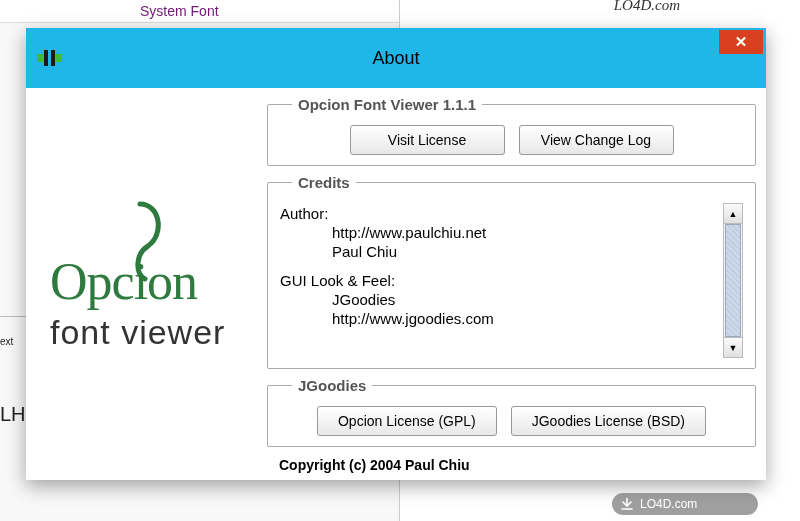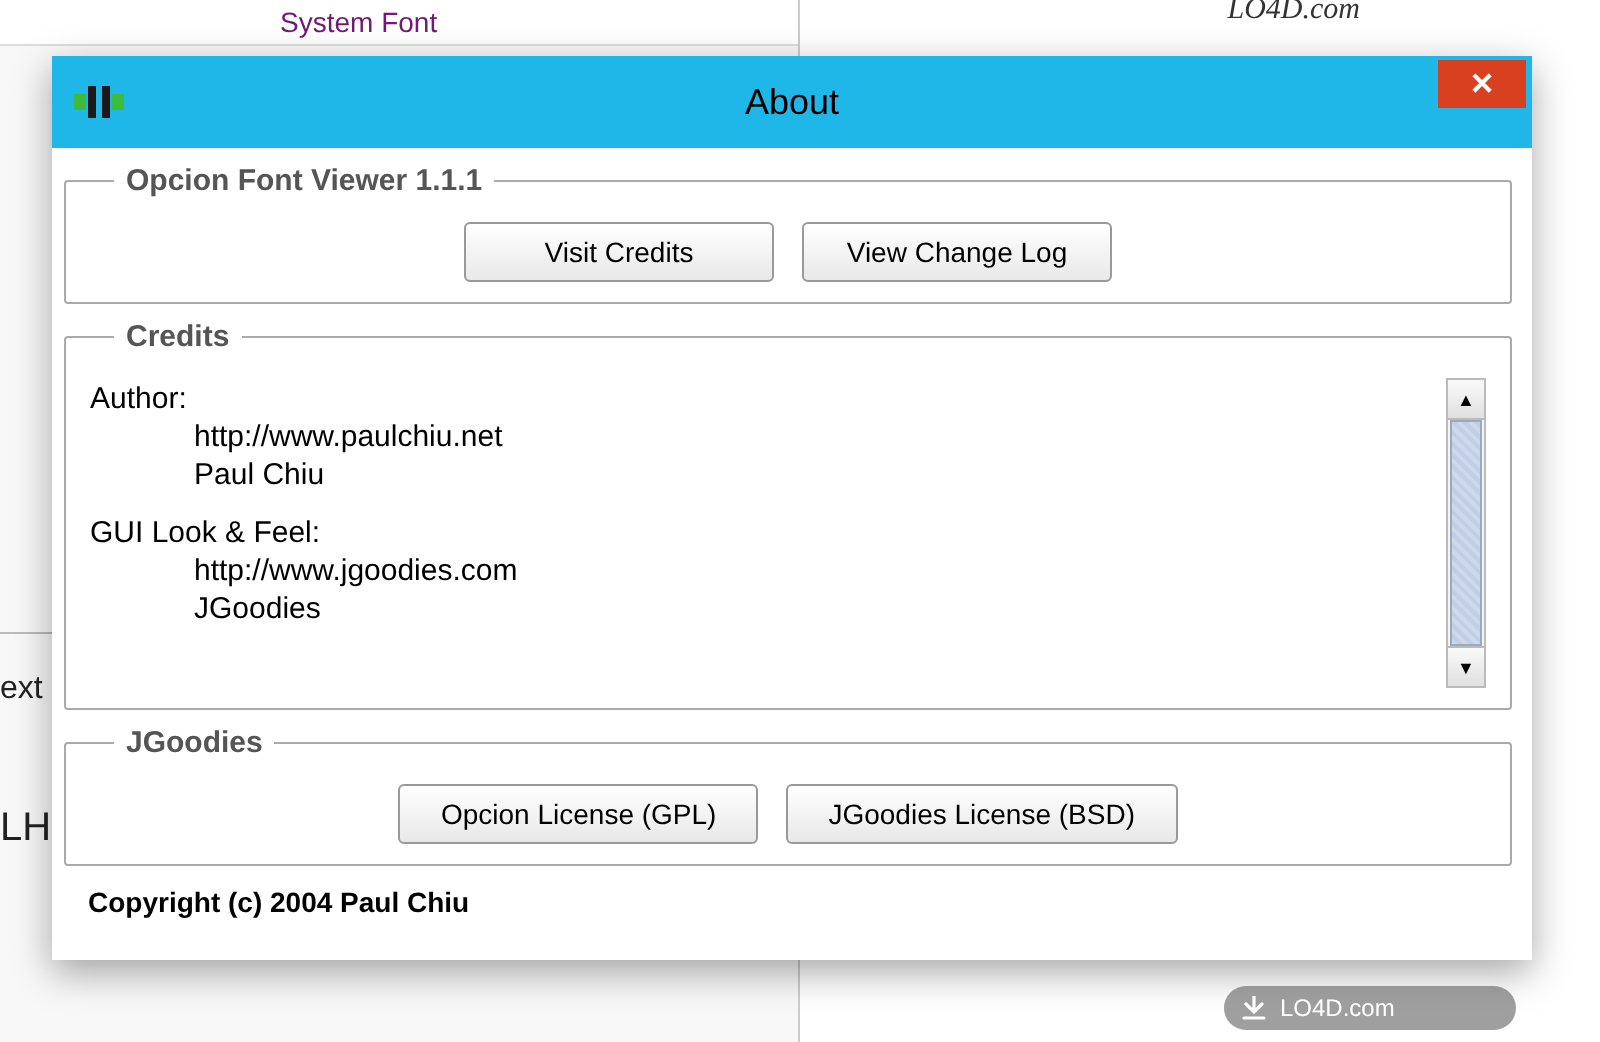--- a/index.html
+++ b/index.html
@@ -32,21 +32,21 @@
   .bg-panel-lowborder {
     position: absolute;
     left: 0; top: 316px;
     width: 400px; height: 1px;
     background: #bbb;
   }
   .bg-text1 {
     position: absolute;
     left: 0; top: 336px;
     color: #222;
-    font-size: 16px;
+    font-size: 10px;
   }
   .bg-text2 {
     position: absolute;
     left: 0; top: 403px;
     color: #222;
     font-size: 20px;
   }
   .bg-panel-right {
     position: absolute;
     right: 0; top: 0;
@@ -65,21 +65,21 @@
   .dialog {
     position: absolute;
     left: 26px; top: 28px;
     width: 740px; height: 452px;
     background: #fff;
     box-shadow: 0 6px 18px rgba(0,0,0,0.35);
     display: flex;
     flex-direction: column;
   }
   .titlebar {
-    height: 46px;
+    height: 60px;
     background: #1fb6e8;
     display: flex;
     align-items: center;
     position: relative;
     color: #000;
   }
   .titlebar-icon {
     margin-left: 10px;
     width: 28px; height: 22px;
     display: flex;
@@ -243,40 +243,47 @@
         <rect x="0" y="6" width="6" height="8" fill="#3dbb3d"></rect>
         <rect x="19" y="6" width="6" height="8" fill="#3dbb3d"></rect>
       </svg>
     </span>
     <div class="titlebar-title">About</div>
     <div class="close-btn">
       <span>✕</span>
     </div>
   </div>
   <div class="dialog-body">
+    <div class="logo-panel">
+      <svg class="logo-svg" viewBox="0 0 200 180">
+        <text x="0" y="105" font-family="Georgia, serif" font-size="52" fill="#2e7a3f" letter-spacing="-1">Opcion</text>
+        <path d="M 90 10 C 110 10 115 40 98 52 C 85 60 85 80 95 85" stroke="#2e7a3f" stroke-width="5" fill="none" stroke-linecap="round"></path>
+        <text x="0" y="150" font-family="Arial Narrow, Arial, sans-serif" font-size="34" fill="#333" font-weight="300" letter-spacing="1">font viewer</text>
+      </svg>
+    </div>
     <div class="content-panel">
       <fieldset>
         <legend>Opcion Font Viewer 1.1.1</legend>
         <div class="button-row">
-          <div class="btn">Visit Credits</div>
+          <div class="btn">Visit License</div>
           <div class="btn">View Change Log</div>
         </div>
       </fieldset>
 
       <fieldset>
         <legend>Credits</legend>
         <div class="credits-box">
           <div class="credits-content">
             <div class="credits-section-label">Author:</div>
             <div class="credits-indent">http://www.paulchiu.net</div>
             <div class="credits-indent">Paul Chiu</div>
             <div style="height:8px"></div>
             <div class="credits-section-label">GUI Look &amp; Feel:</div>
+            <div class="credits-indent">JGoodies</div>
             <div class="credits-indent">http://www.jgoodies.com</div>
-            <div class="credits-indent">JGoodies</div>
           </div>
           <div class="scrollbar">
             <div class="scroll-btn">
               <span>▲</span>
             </div>
             <div class="scroll-track">
               <div class="scroll-thumb"></div>
             </div>
             <div class="scroll-btn down">
               <span>▼</span>

